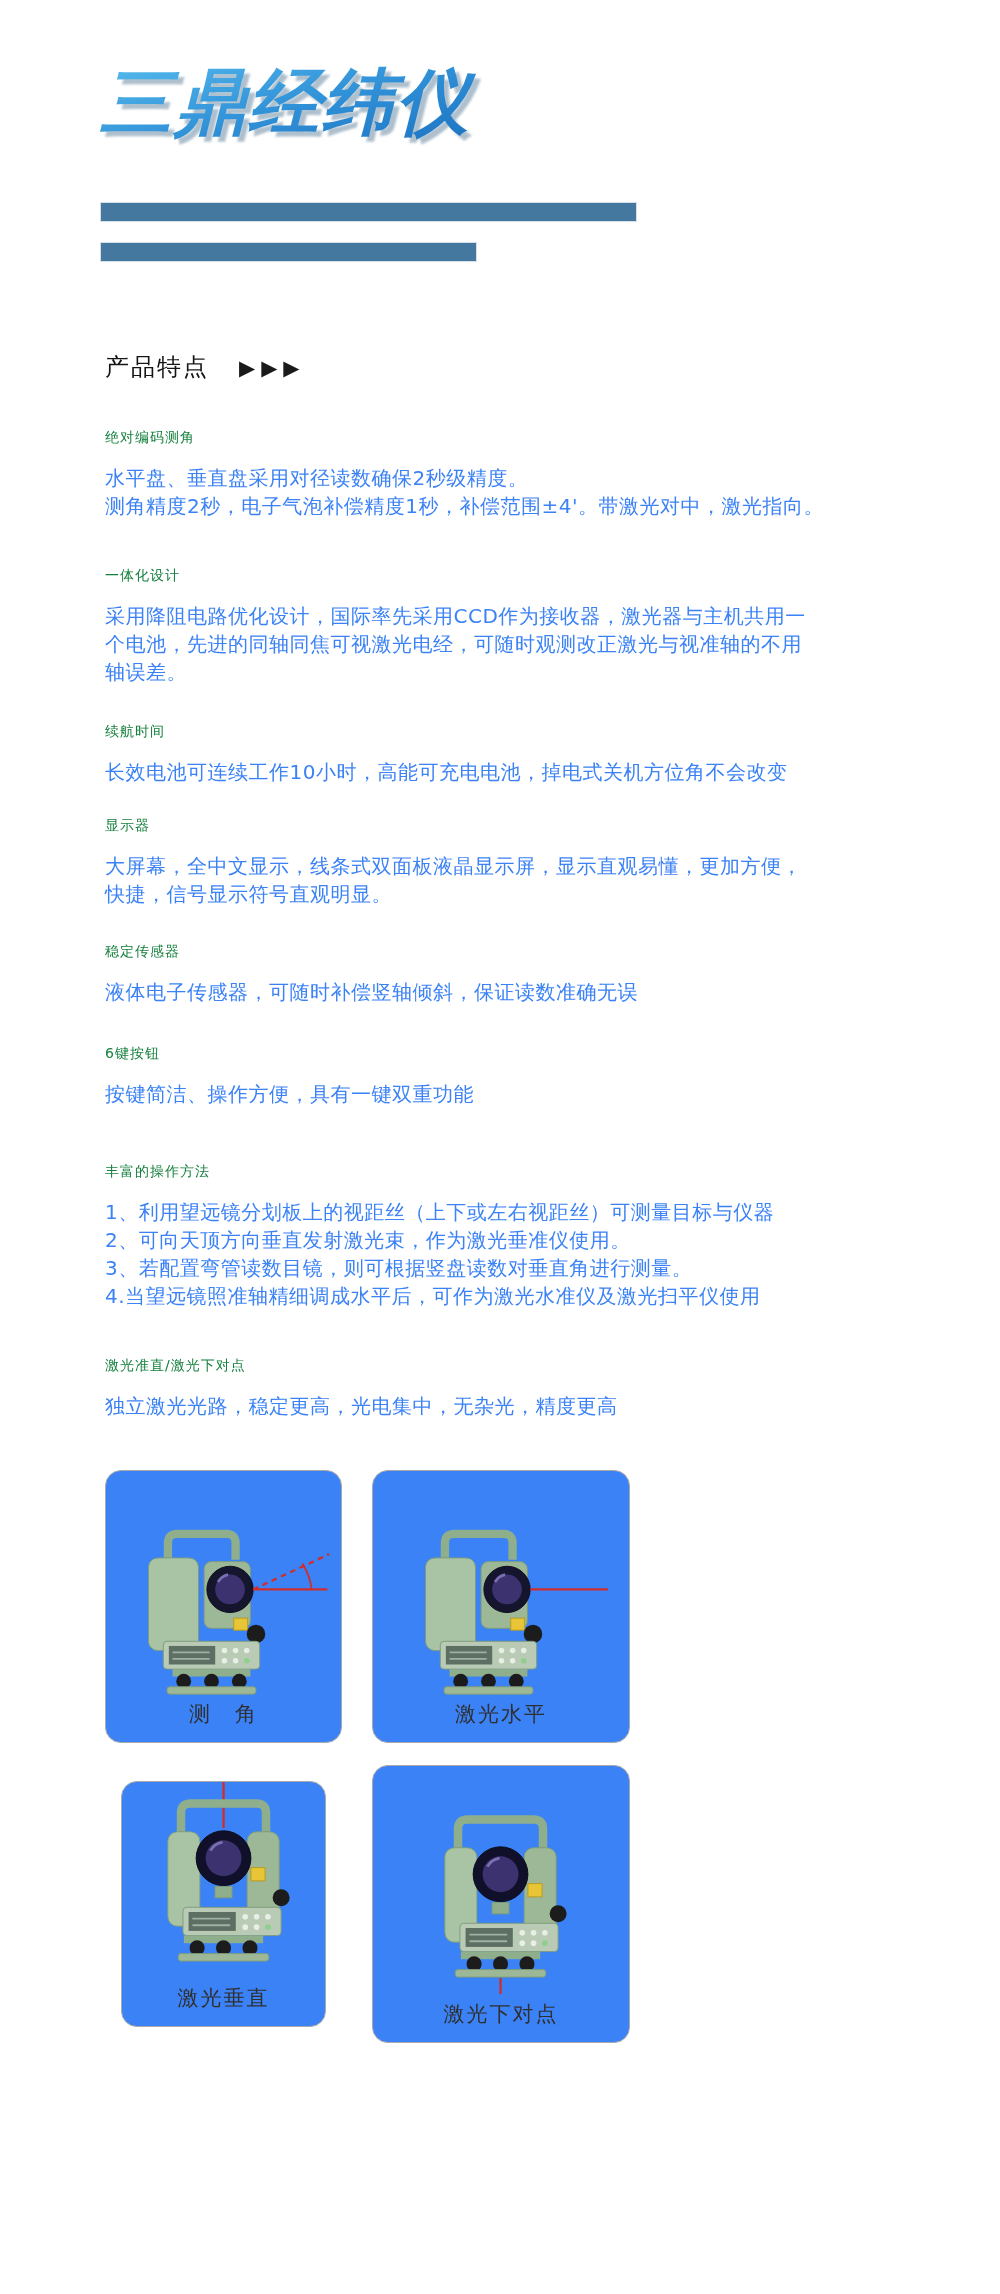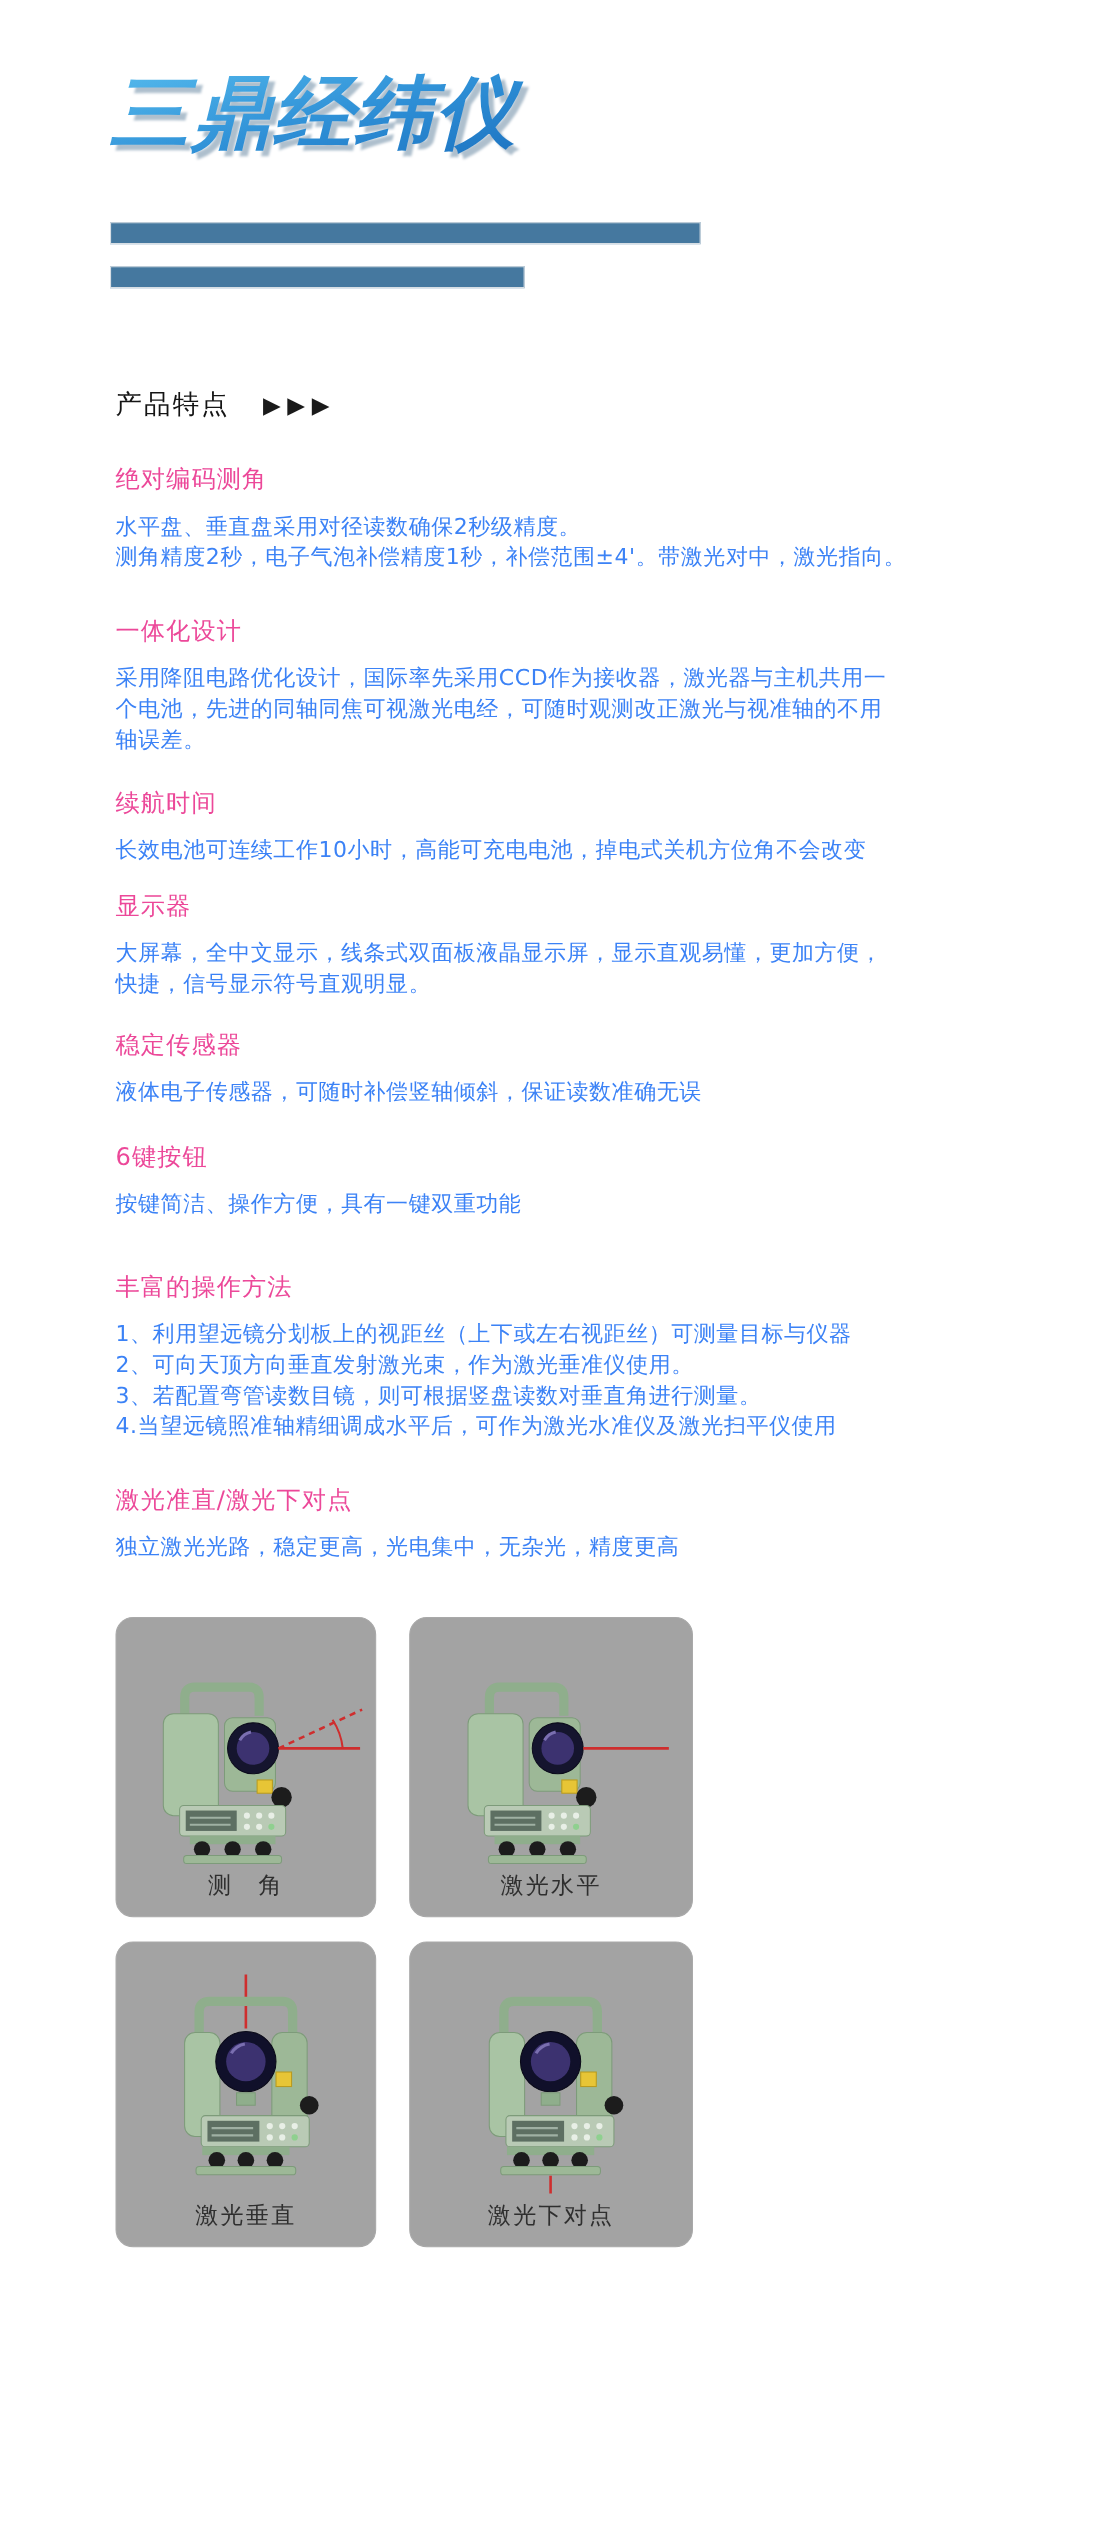--- a/index.html
+++ b/index.html
@@ -34,36 +34,36 @@
   .features-header .arrows{
     margin-left:30px;font-size:21px;letter-spacing:6px;color:#1a1a1a;font-style:normal;
     transform:translateY(1px);
   }
 
   
   .feature{margin:0;}
   .mt28{margin-top:28px}.mt30{margin-top:30px}.mt32{margin-top:32px}
   .mt40{margin-top:40px}.mt44{margin-top:24px}.mt48{margin-top:48px}
   .feature-heading{
-    margin:0 0 12px 0;font-size:22px;line-height:30px;font-weight:normal;
-    color:#ec4899;letter-spacing:1px;
+    margin:0 0 12px 0;font-size:14px;line-height:30px;font-weight:normal;
+    color:#15803d;letter-spacing:1px;
   }
   .feature-line{
     margin:0;font-size:20px;line-height:28px;color:#3b82f6;
     white-space:nowrap;letter-spacing:0.5px;
   }
 
   
   .gallery{
     margin-top:50px;display:grid;
     grid-template-columns:237px 258px;grid-template-rows:273px 278px;
     column-gap:30px;row-gap:22px;
   }
   .shot{
-    border:1px solid #a9a9a9;border-radius:16px;background:#a3a3a3;
+    border:1px solid #a9a9a9;border-radius:16px;background:#3b82f6;
     display:flex;flex-direction:column;align-items:center;justify-content:flex-end;
     overflow:hidden;
   }
   .shot svg{flex:0 0 auto;display:block;margin-top:10px;}
   .shot-caption{
     font-size:21px;color:#2f2f2f;letter-spacing:2px;margin:4px 0 14px 0;
     text-align:center;
   }
 </style>
 </head>
@@ -185,21 +185,21 @@
         <rect x="62" y="176" width="84" height="8" fill="#8fae8c"></rect>
         <circle cx="74" cy="189" r="8" fill="#1c1c1c"></circle>
           <circle cx="104" cy="189" r="8" fill="#1c1c1c"></circle>
           <circle cx="134" cy="189" r="8" fill="#1c1c1c"></circle>
         <rect x="56" y="195" width="96" height="8" rx="3" fill="#9db897" stroke="#7d9b7a"></rect>
         <line x1="149" y1="90" x2="233" y2="90" stroke="#cf2e2e" stroke-width="2.5"></line>
       </svg>
       <figcaption class="shot-caption">激光水平</figcaption>
     </figure>
 
-    <figure class="shot" style="margin:0">
+    <figure class="shot" style="margin:16px">
       <svg viewBox="0 0 235 215" width="222" height="203">
         <line x1="117" y1="2" x2="117" y2="54" stroke="#cf2e2e" stroke-width="2.5"></line>
         <path d="M72,62 V38 Q72,28 82,28 H152 Q162,28 162,38 V62" fill="none" stroke="#8fae8c" stroke-width="9"></path>
         <rect x="58" y="58" width="34" height="100" rx="10" fill="#a9c4a4" stroke="#7d9b7a"></rect>
         <rect x="142" y="58" width="34" height="100" rx="10" fill="#9db897" stroke="#7d9b7a"></rect>
         <circle cx="117" cy="86" r="29" fill="#10102a" stroke="#0a0a18"></circle>
         <circle cx="117" cy="86" r="19" fill="#3c3270"></circle>
         <path d="M103,78 a19 19 0 0 1 13,-9" stroke="#7a6fb0" fill="none" stroke-width="3"></path>
         <rect x="108" y="116" width="18" height="12" fill="#8fae8c" stroke="#7d9b7a"></rect>
         <rect x="146" y="96" width="15" height="14" fill="#e7c536" stroke="#b89a1e"></rect>

